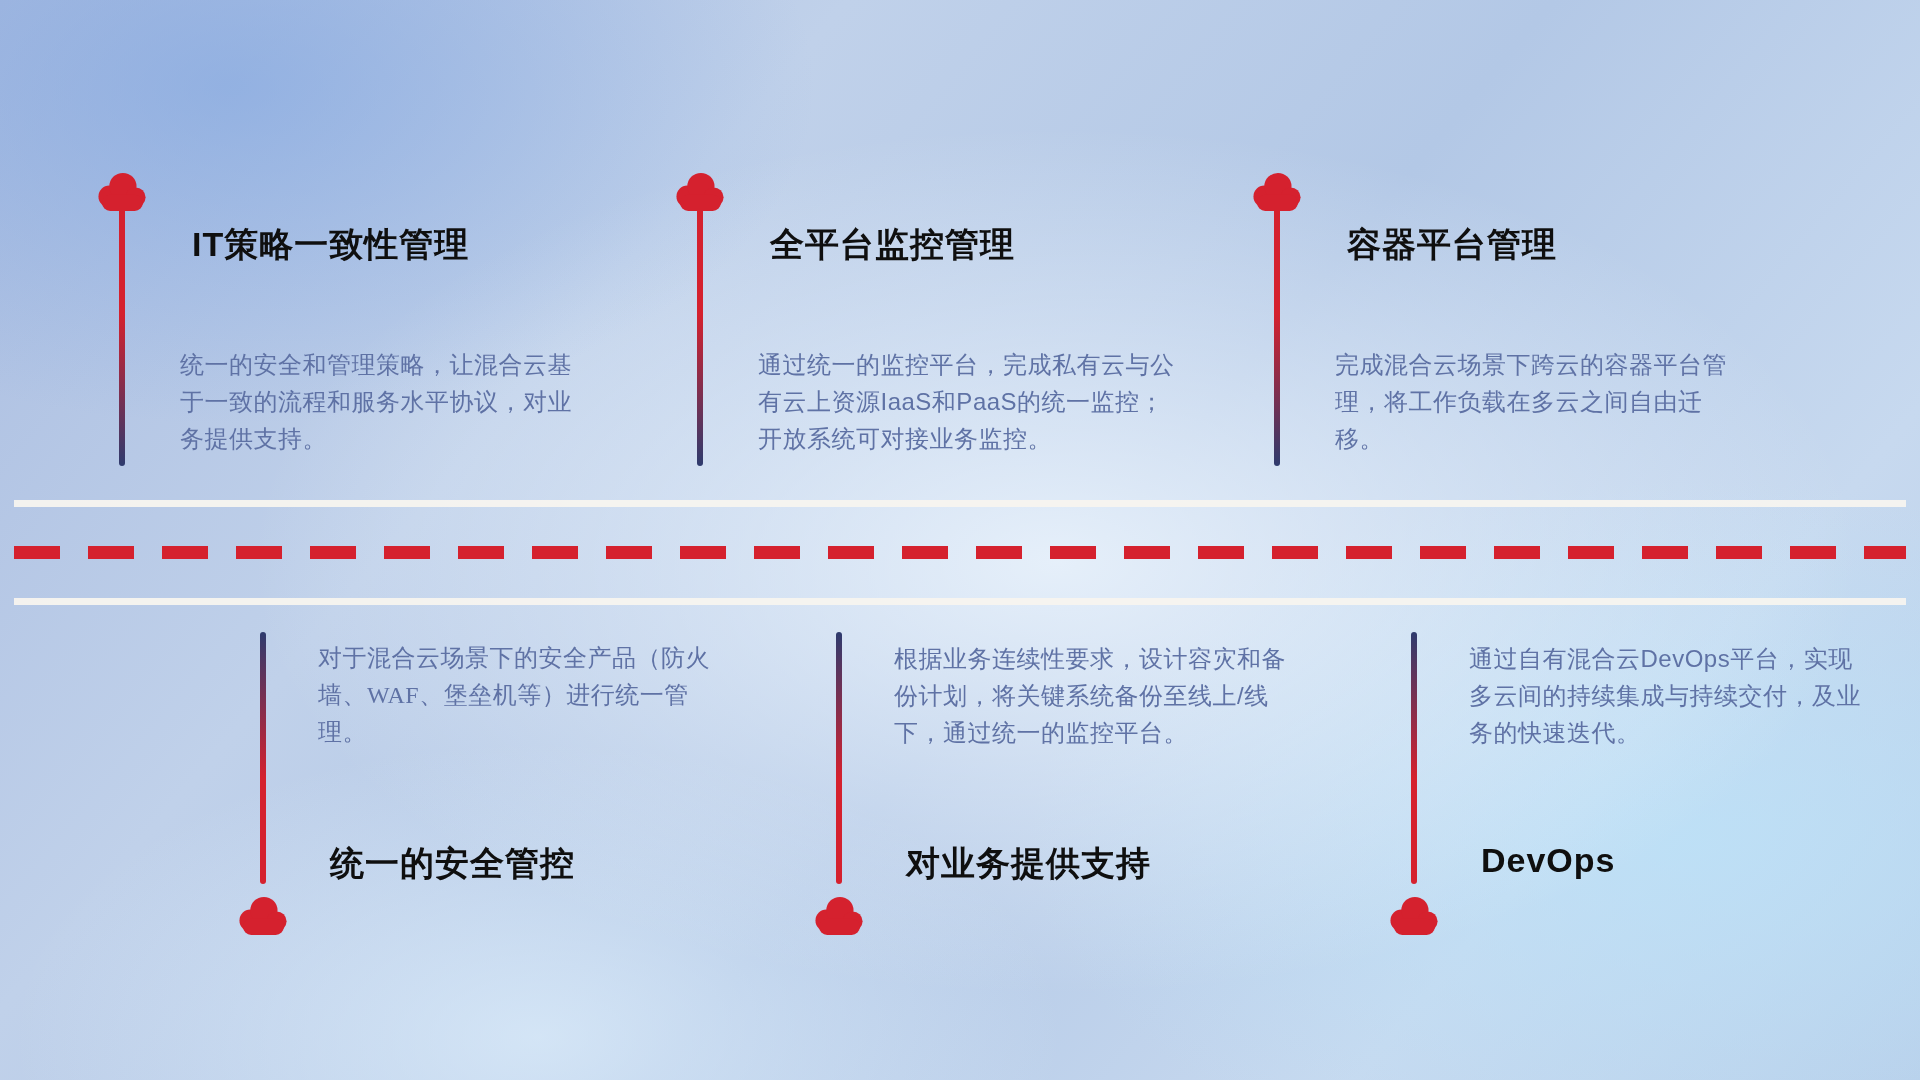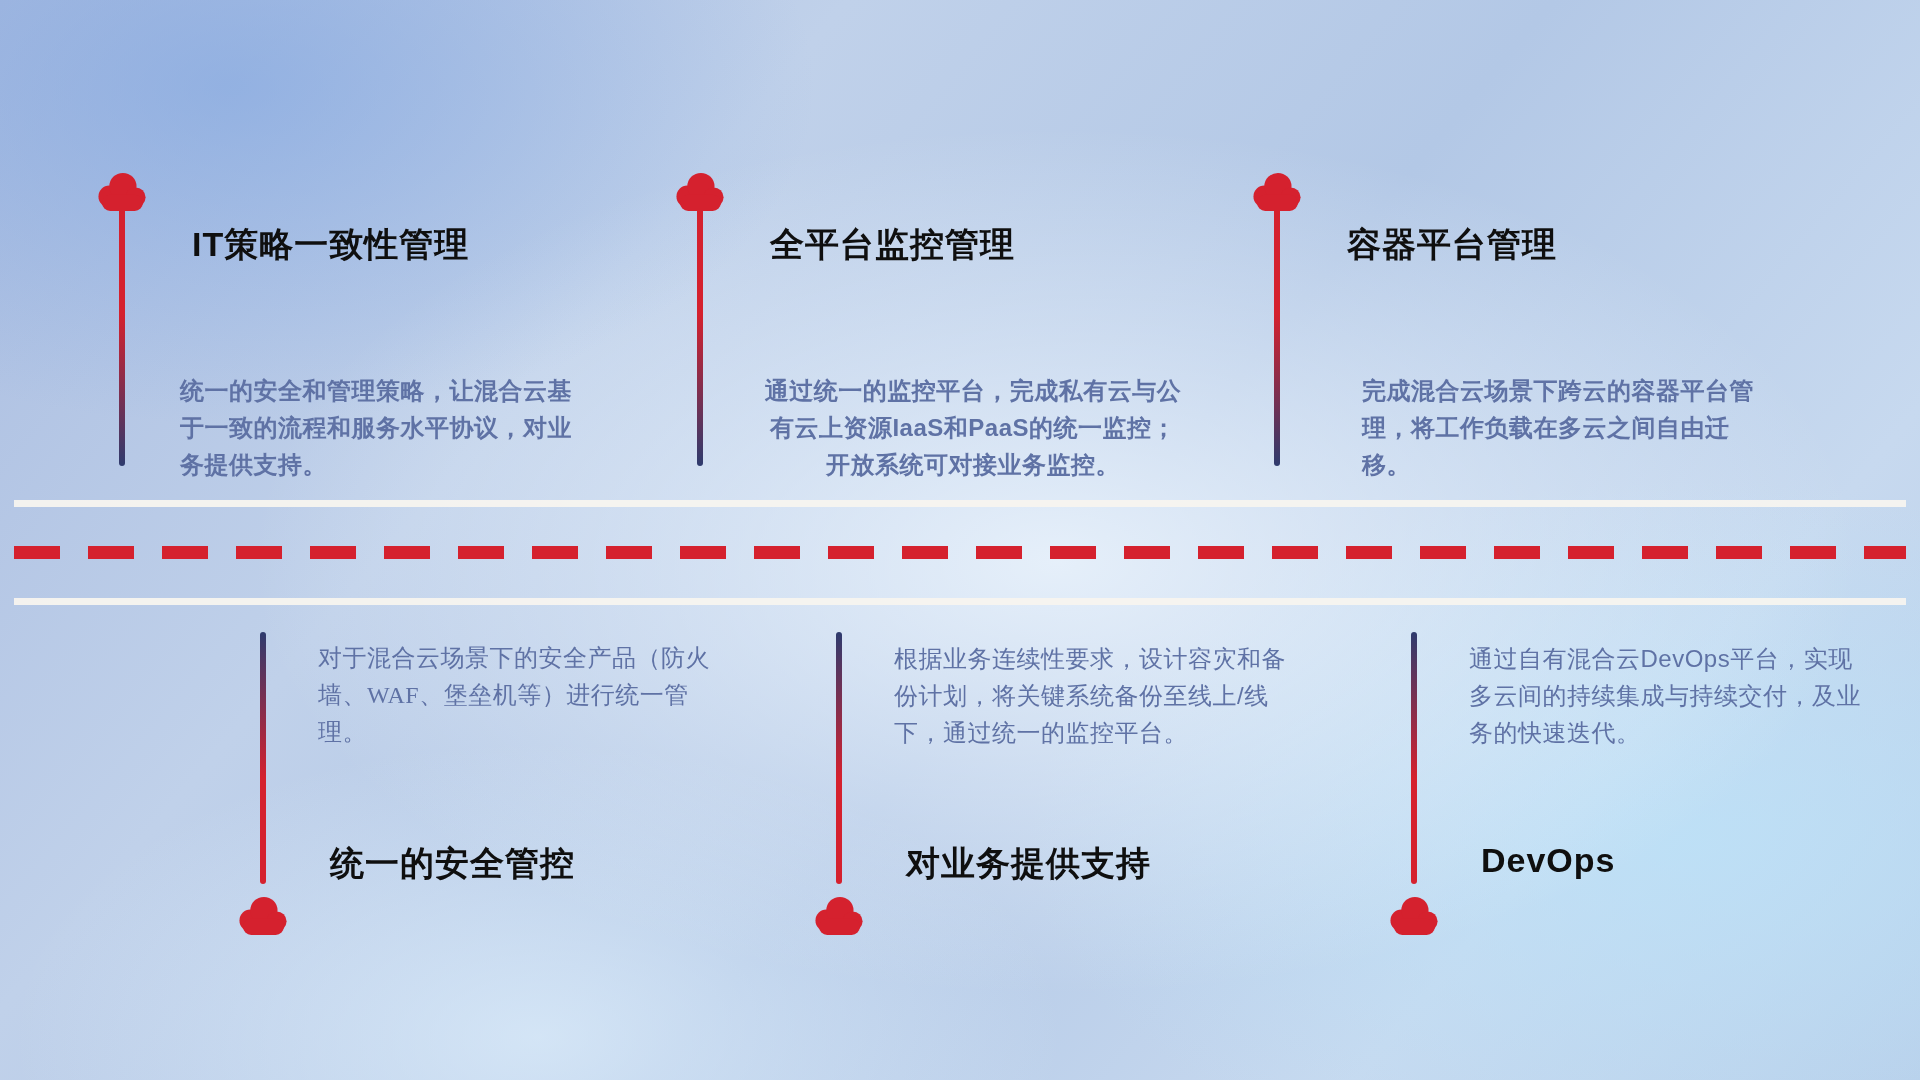--- a/index.html
+++ b/index.html
@@ -64,26 +64,26 @@
     margin-left:12px;
   }
   .top-row .title    { left:58px; top:52px; }
   .bottom-row .title { left:55px; top:209px; }
 
   .desc {
     position:absolute;
     font-size:24px; line-height:37px; color:var(--desc,#5f72a5);
     letter-spacing:0.5px;
   }
-  .top-row .desc    { left:58px; top:202px;font-weight:bold; }
+  .top-row .desc    { left:58px; top:176px; }
   .bottom-row .desc { left:55px; top:8px; }
 
   .top-row.col1 .desc    { width:395px; }
-  .top-row.col2 .desc    { width:430px;text-align:center; }
-  .top-row.col3 .desc    { width:410px;margin-left:27px; }
+  .top-row.col2 .desc    { width:430px; }
+  .top-row.col3 .desc    { width:410px; }
   .bottom-row.col1 .desc { width:415px;font-family:Liberation Serif, serif; }
   .bottom-row.col2 .desc { width:410px; }
   .bottom-row.col3 .desc { width:405px; }
 </style>
 </head>
 <body>
 
 <div>
 
   <div class="road-line top"></div>

